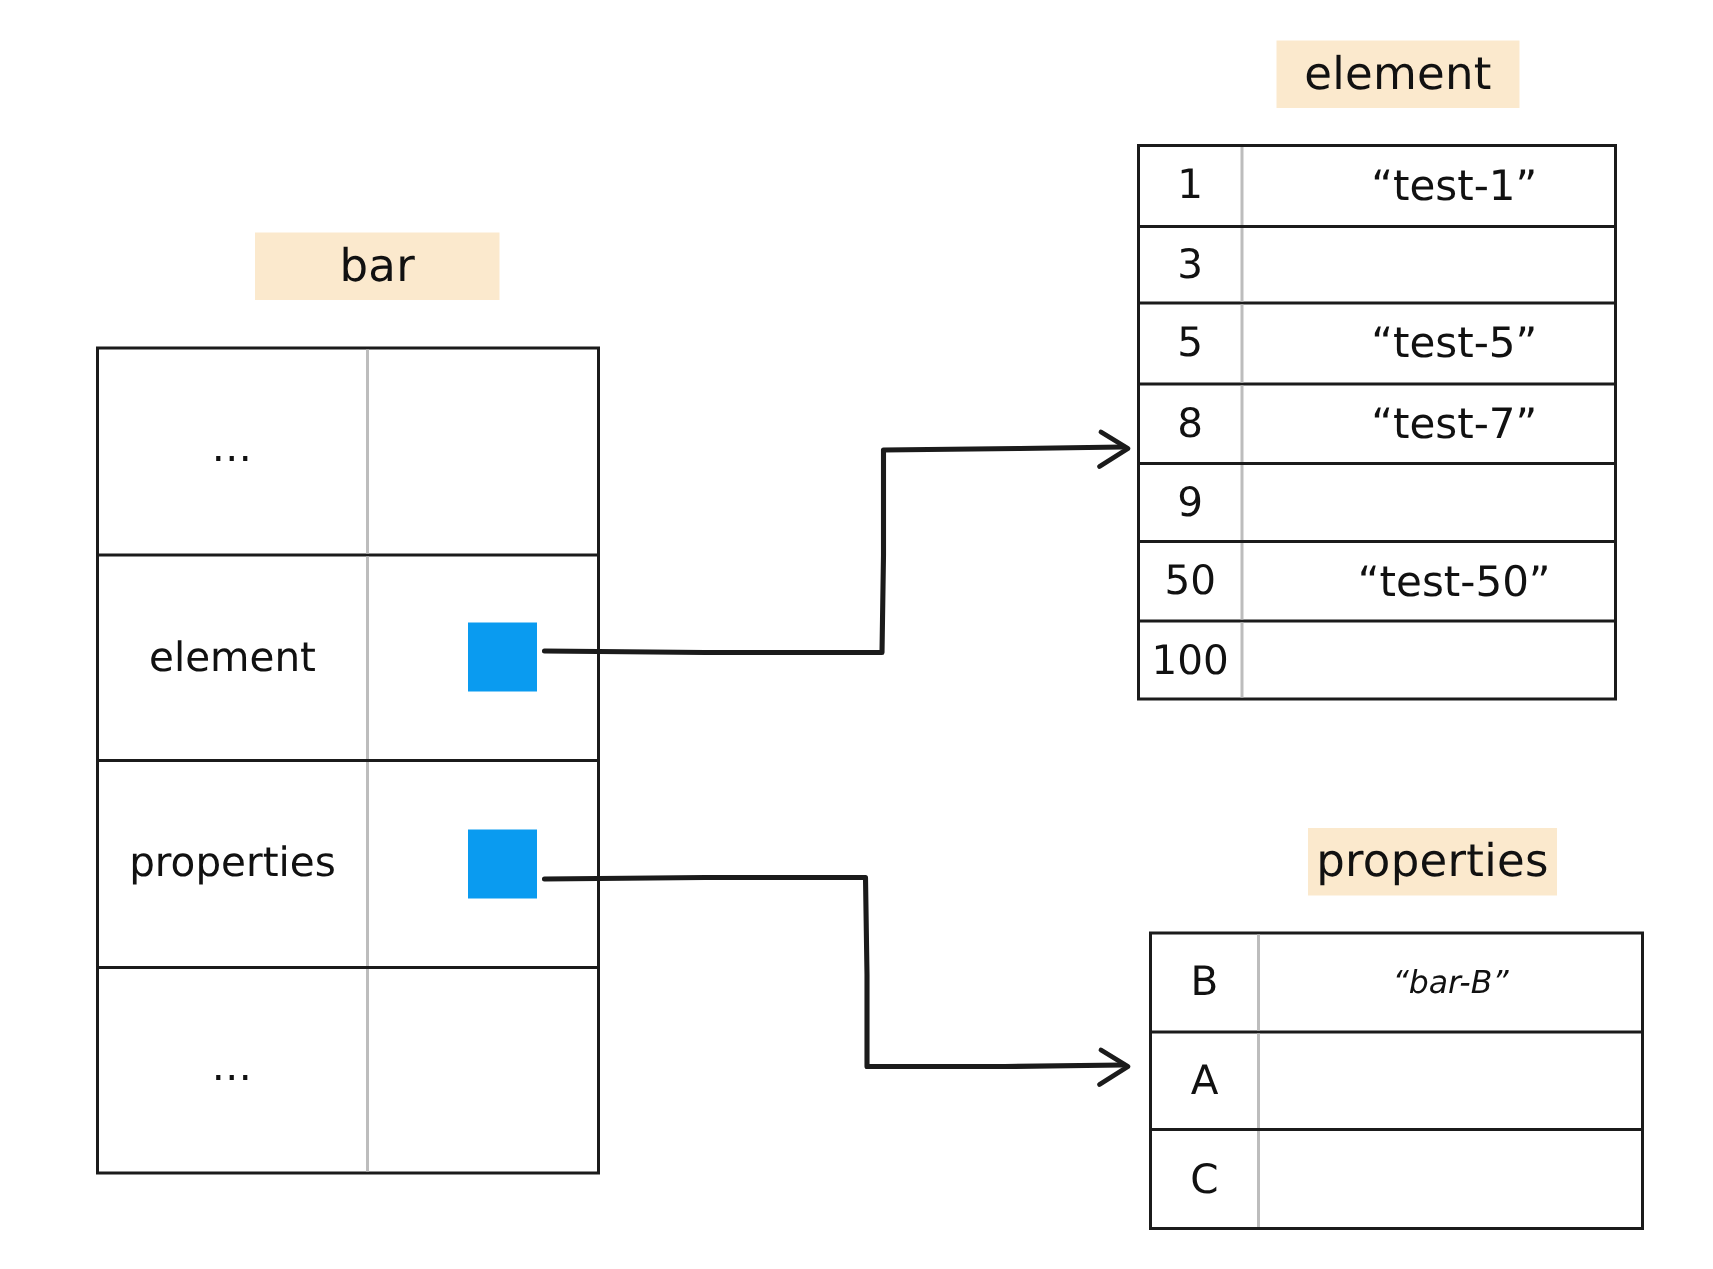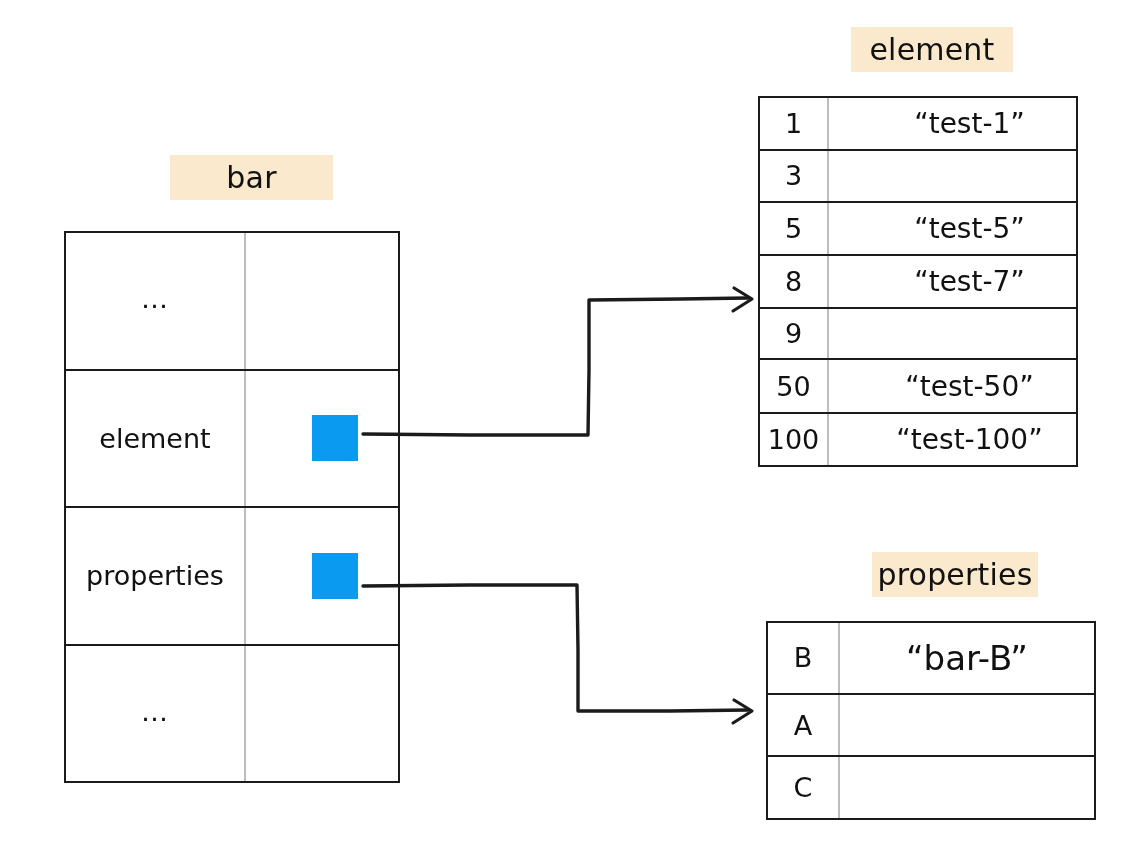--- a/index.html
+++ b/index.html
@@ -82,21 +82,21 @@
   }
 
   
   #element-table { left: 758px; top: 96px; width: 320px; height: 371px; }
   #element-table .cell.key   { width: 69px; font-size: 27px; }
   #element-table .cell.value { flex: 1 1 auto; font-size: 28px; padding-left: 34px; }
 
   
   #properties-table { left: 766px; top: 621px; width: 330px; height: 199px; }
   #properties-table .cell.key   { width: 72px; font-size: 27px; }
-  #properties-table .cell.value { flex: 1 1 auto; font-size: 34px; }
+  #properties-table .cell.value { flex: 1 1 auto; font-size: 21px; font-style: italic; }
 
   
   #connectors {
     position: absolute;
     left: 0; top: 0;
     width: 1142px;
     height: 846px;
     pointer-events: none;
   }
   #connectors path {
@@ -176,21 +176,20 @@
     <div class="cell key">9</div>
   </div>
 
   <div class="row">
     <div class="cell key">50</div>
     <div class="cell value">“test-50”</div>
   </div>
 
   <div class="row">
     <div class="cell key">100</div>
-    <div class="cell value">“test-100”</div>
   </div>
 
 </div>
 
 <div class="tbl" id="properties-table">
 
   <div class="row">
     <div class="cell key">B</div>
     <div class="cell value">“bar-B”</div>
   </div>

